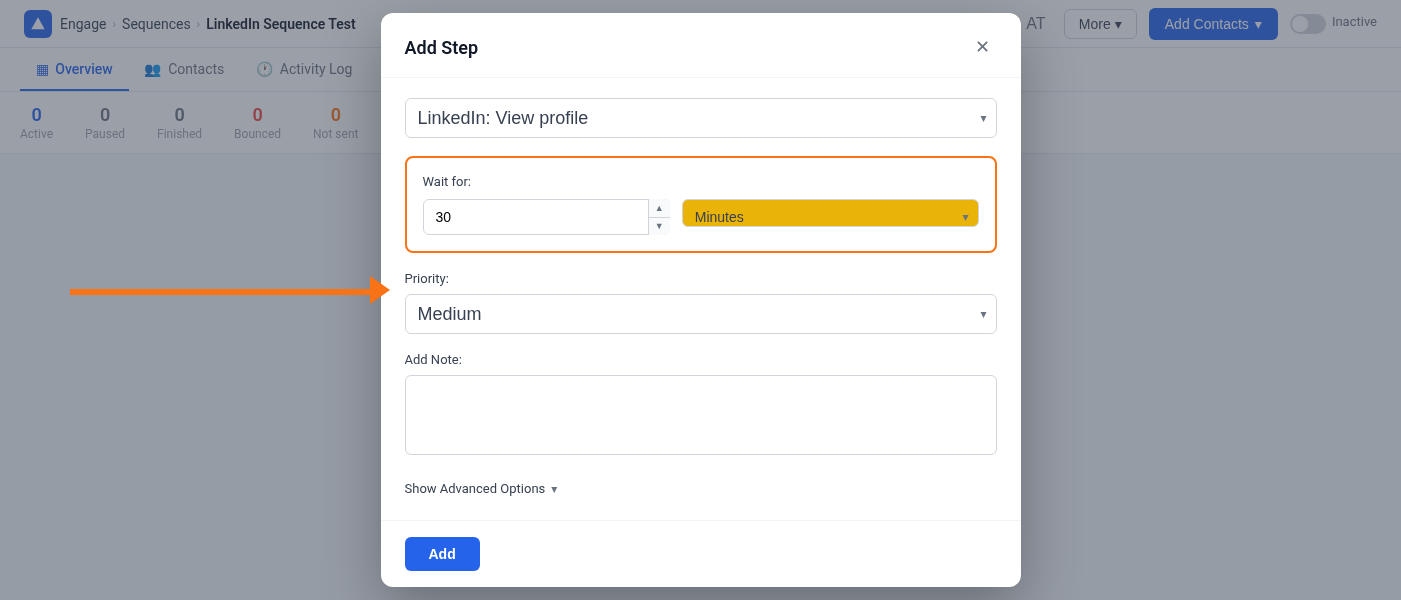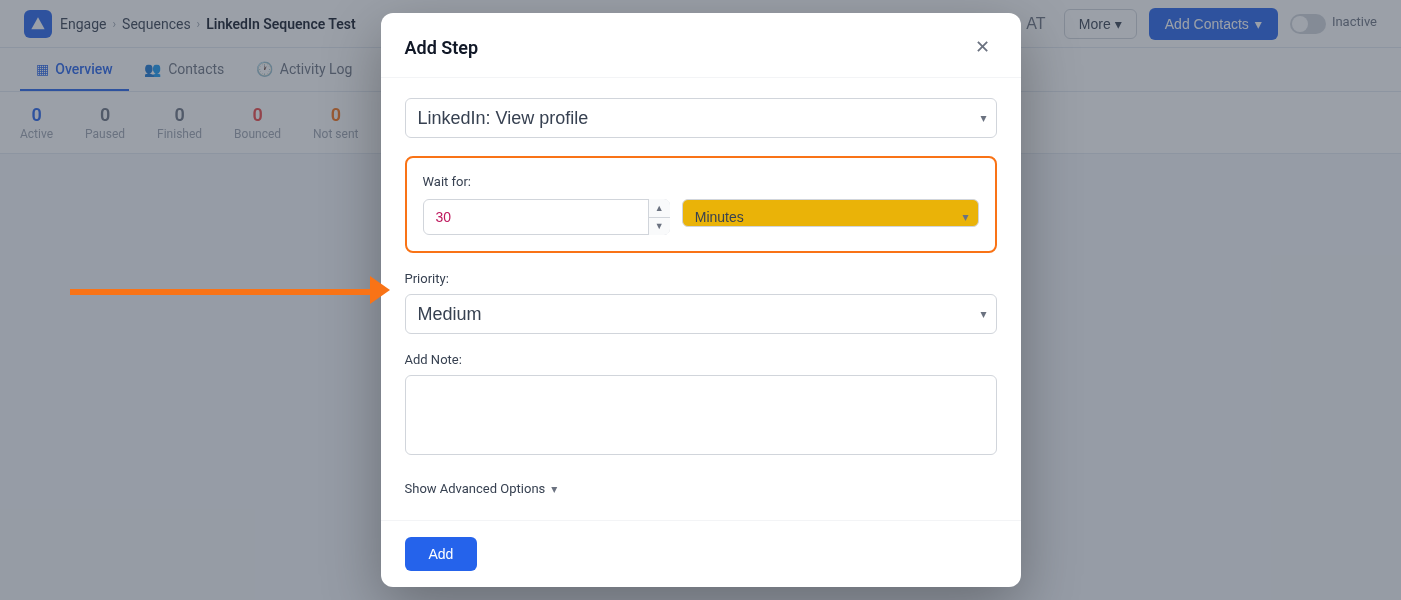--- a/index.html
+++ b/index.html
@@ -67,35 +67,35 @@
 
     .select-wrapper { position: relative; }
     .form-select { width: 100%; padding: 9px 36px 9px 12px; border: 1px solid #d1d5db; border-radius: 6px; font-size: 18px; color: #374151; appearance: none; background: #fff; cursor: pointer; }
     .select-arrow { position: absolute; right: 10px; top: 50%; transform: translateY(-50%); color: #6b7280; pointer-events: none; font-size: 12px; }
 
     
     .wait-for-section { border: 2px solid #f97316; border-radius: 8px; padding: 16px; margin-bottom: 18px; background: #fff; }
     .wait-for-label { font-size: 13px; color: #374151; margin-bottom: 10px; display: block; }
     .wait-for-inputs { display: flex; gap: 12px; }
     .wait-num-wrapper { flex: 1; position: relative; }
-    .wait-num-input { width: 100%; padding: 9px 32px 9px 12px; border: 1px solid #d1d5db; border-radius: 6px; font-size: 14px; color: #be185d; }
+    .wait-num-input { width: 100%; padding: 9px 32px 9px 12px; border: 1px solid #d1d5db; border-radius: 6px; font-size: 14px; color: #000000; }
     .stepper-btns { position: absolute; right: 0; top: 0; height: 100%; display: flex; flex-direction: column; border-left: 1px solid #d1d5db; }
     .stepper-btn { flex: 1; padding: 0 6px; background: #f9fafb; border: none; cursor: pointer; font-size: 9px; color: #6b7280; display: flex; align-items: center; justify-content: center; }
     .stepper-btn:first-child { border-bottom: 1px solid #d1d5db; border-radius: 0 6px 0 0; }
     .stepper-btn:last-child { border-radius: 0 0 6px 0; }
     .wait-unit-wrapper { flex: 1.2; position: relative; }
     .wait-unit-select { width: 100%; padding: 9px 36px 1px 12px; border: 1px solid #d1d5db; border-radius: 6px; font-size: 14px; color: #374151; appearance: none; background: #eab308; cursor: pointer; }
 
     .add-note-textarea { width: 100%; padding: 10px 12px; border: 1px solid #d1d5db; border-radius: 6px; font-size: 14px; color: #374151; resize: none; height: 80px; font-family: inherit; }
 
     .show-advanced { display: flex; align-items: center; gap: 6px; font-size: 13px; color: #374151; cursor: pointer; padding: 4px 0; }
     .chevron-icon { font-size: 12px; color: #6b7280; }
 
     .modal-footer { padding: 16px 24px; border-top: 1px solid #f3f4f6; display: flex; align-items: center; }
-    .add-btn { background: #2563eb; color: white; border: none; border-radius: 6px; padding: 9px 24px; font-size: 14px; font-weight: 400; cursor: pointer; }
+    .add-btn { background: #2563eb; color: white; border: none; border-radius: 6px; padding: 9px 24px; font-size: 14px; font-weight: 700; cursor: pointer; }
   </style>
 </head>
 <body>
 
 <div class="bg-page">
 
   <div class="top-nav">
     <div class="logo-icon">
       <svg viewBox="0 0 24 24">
           <polygon points="12,2 22,20 2,20"></polygon>

